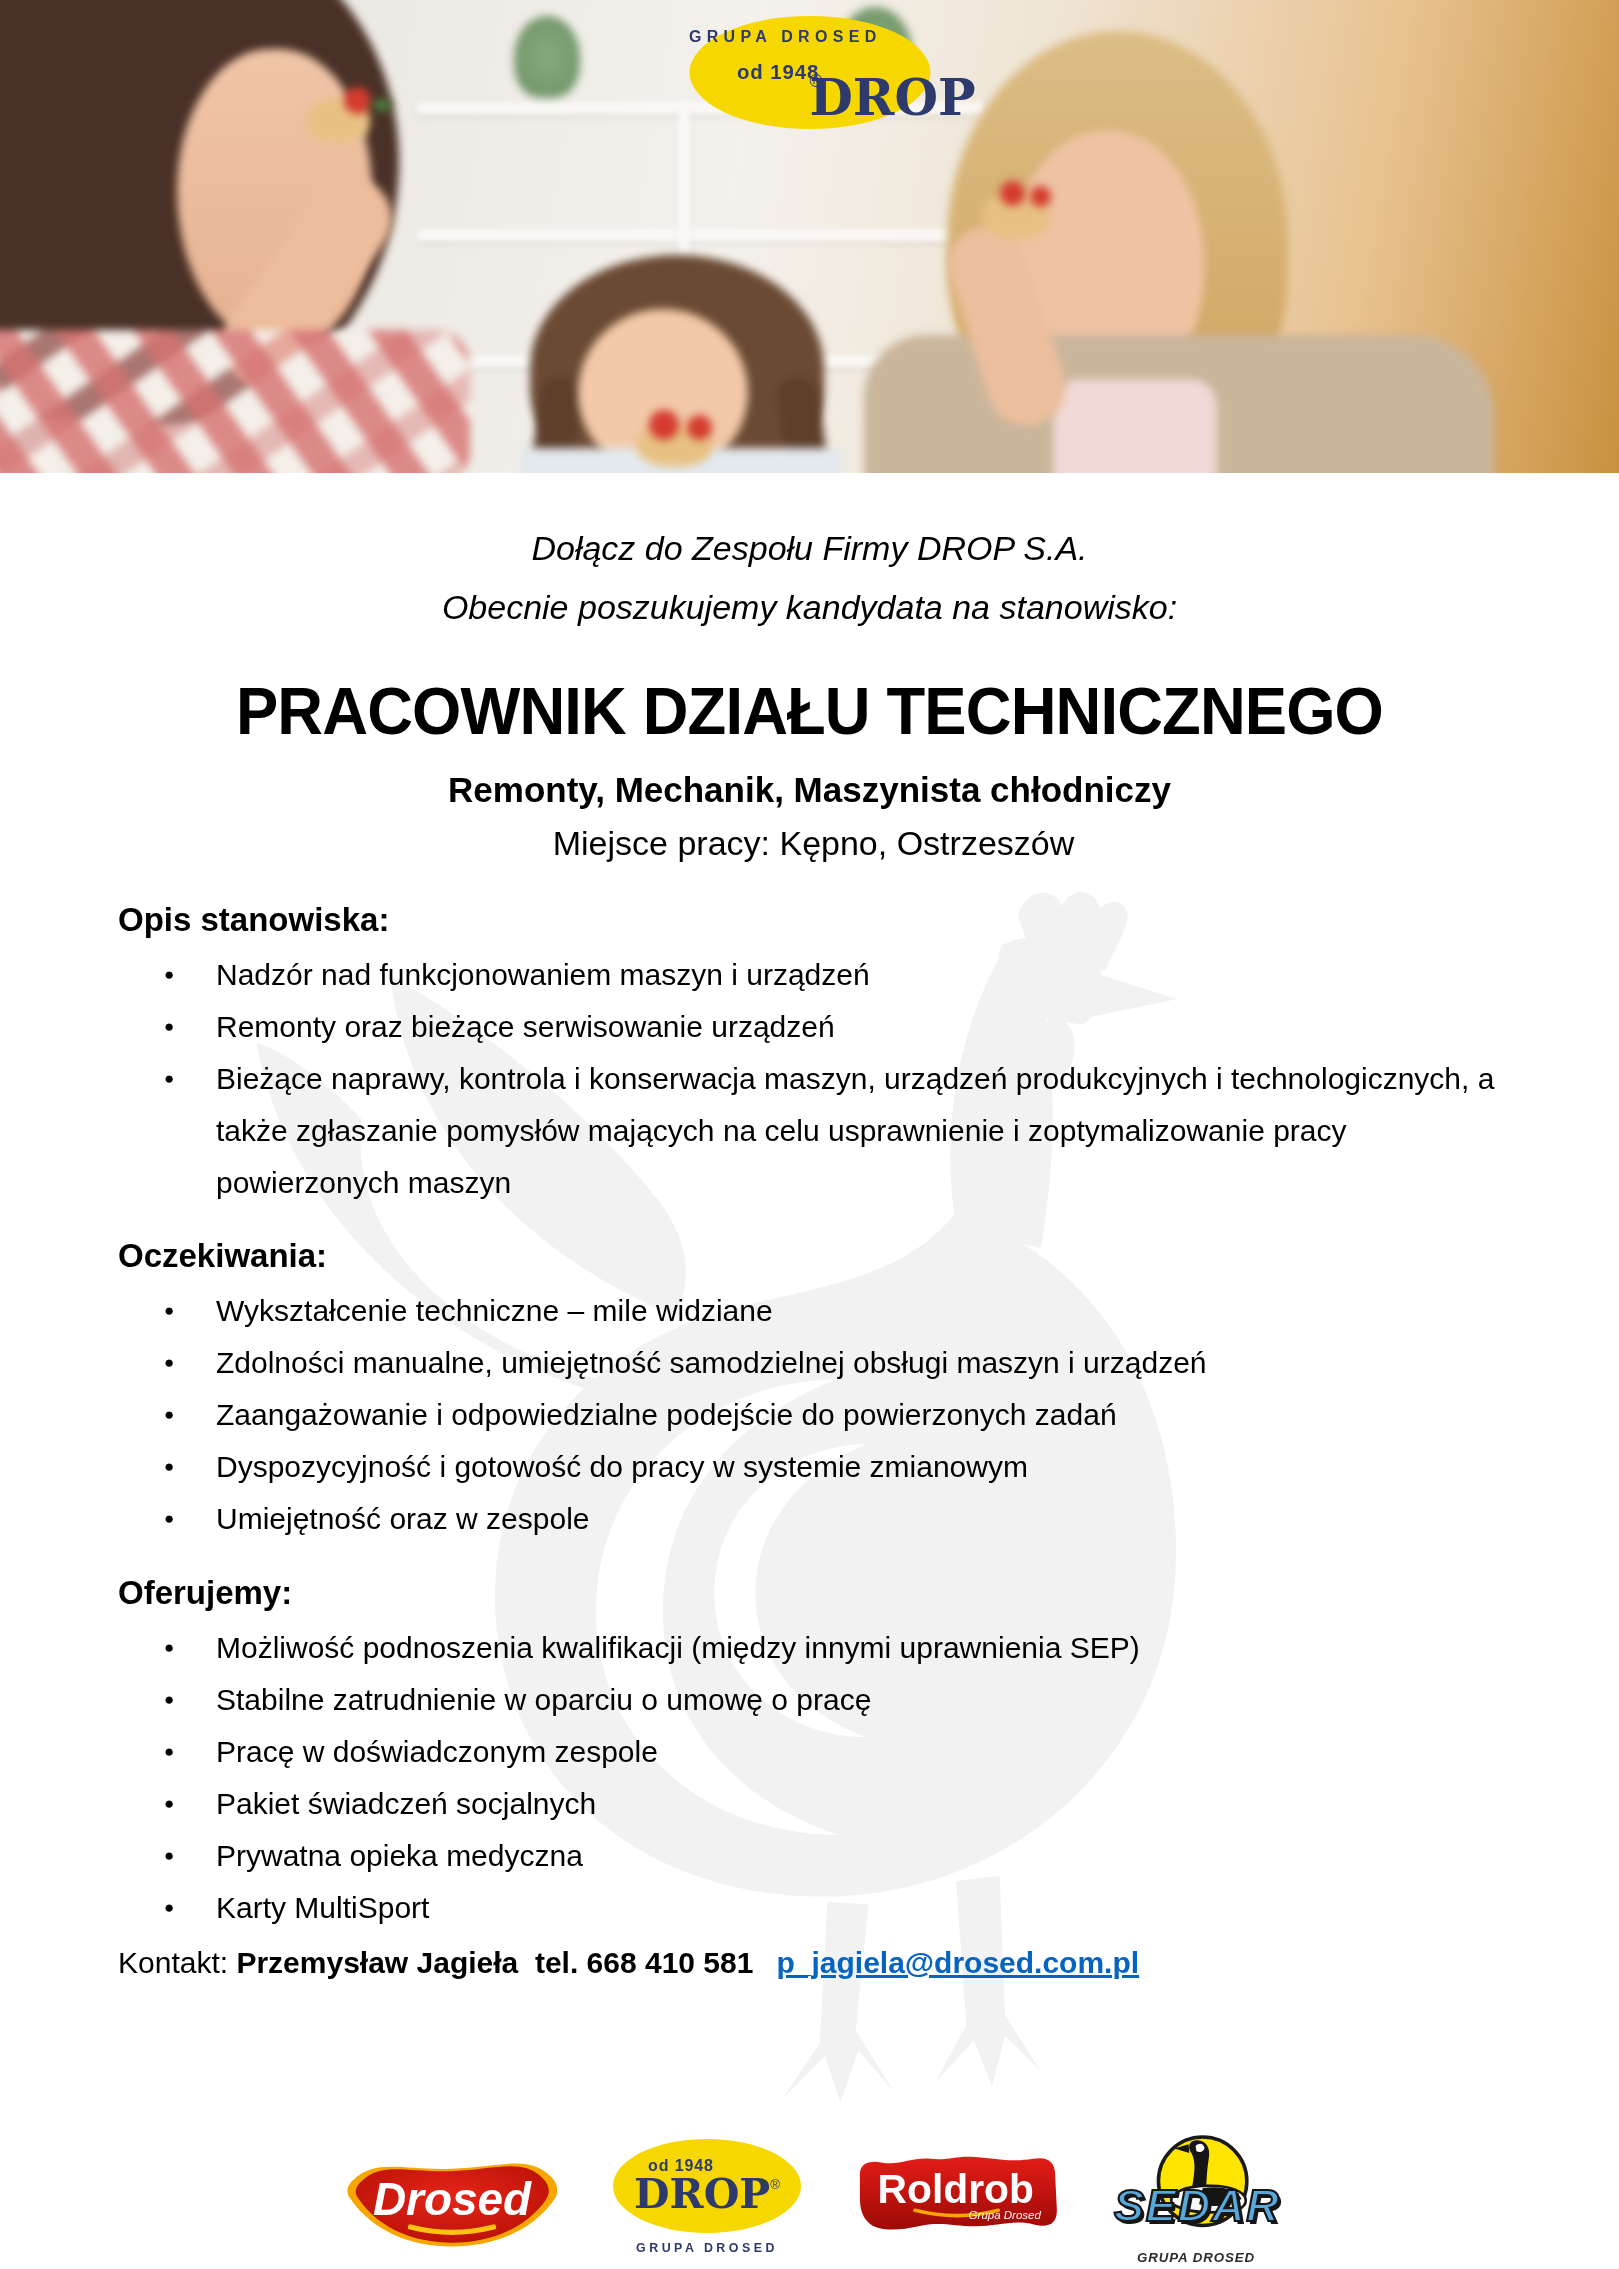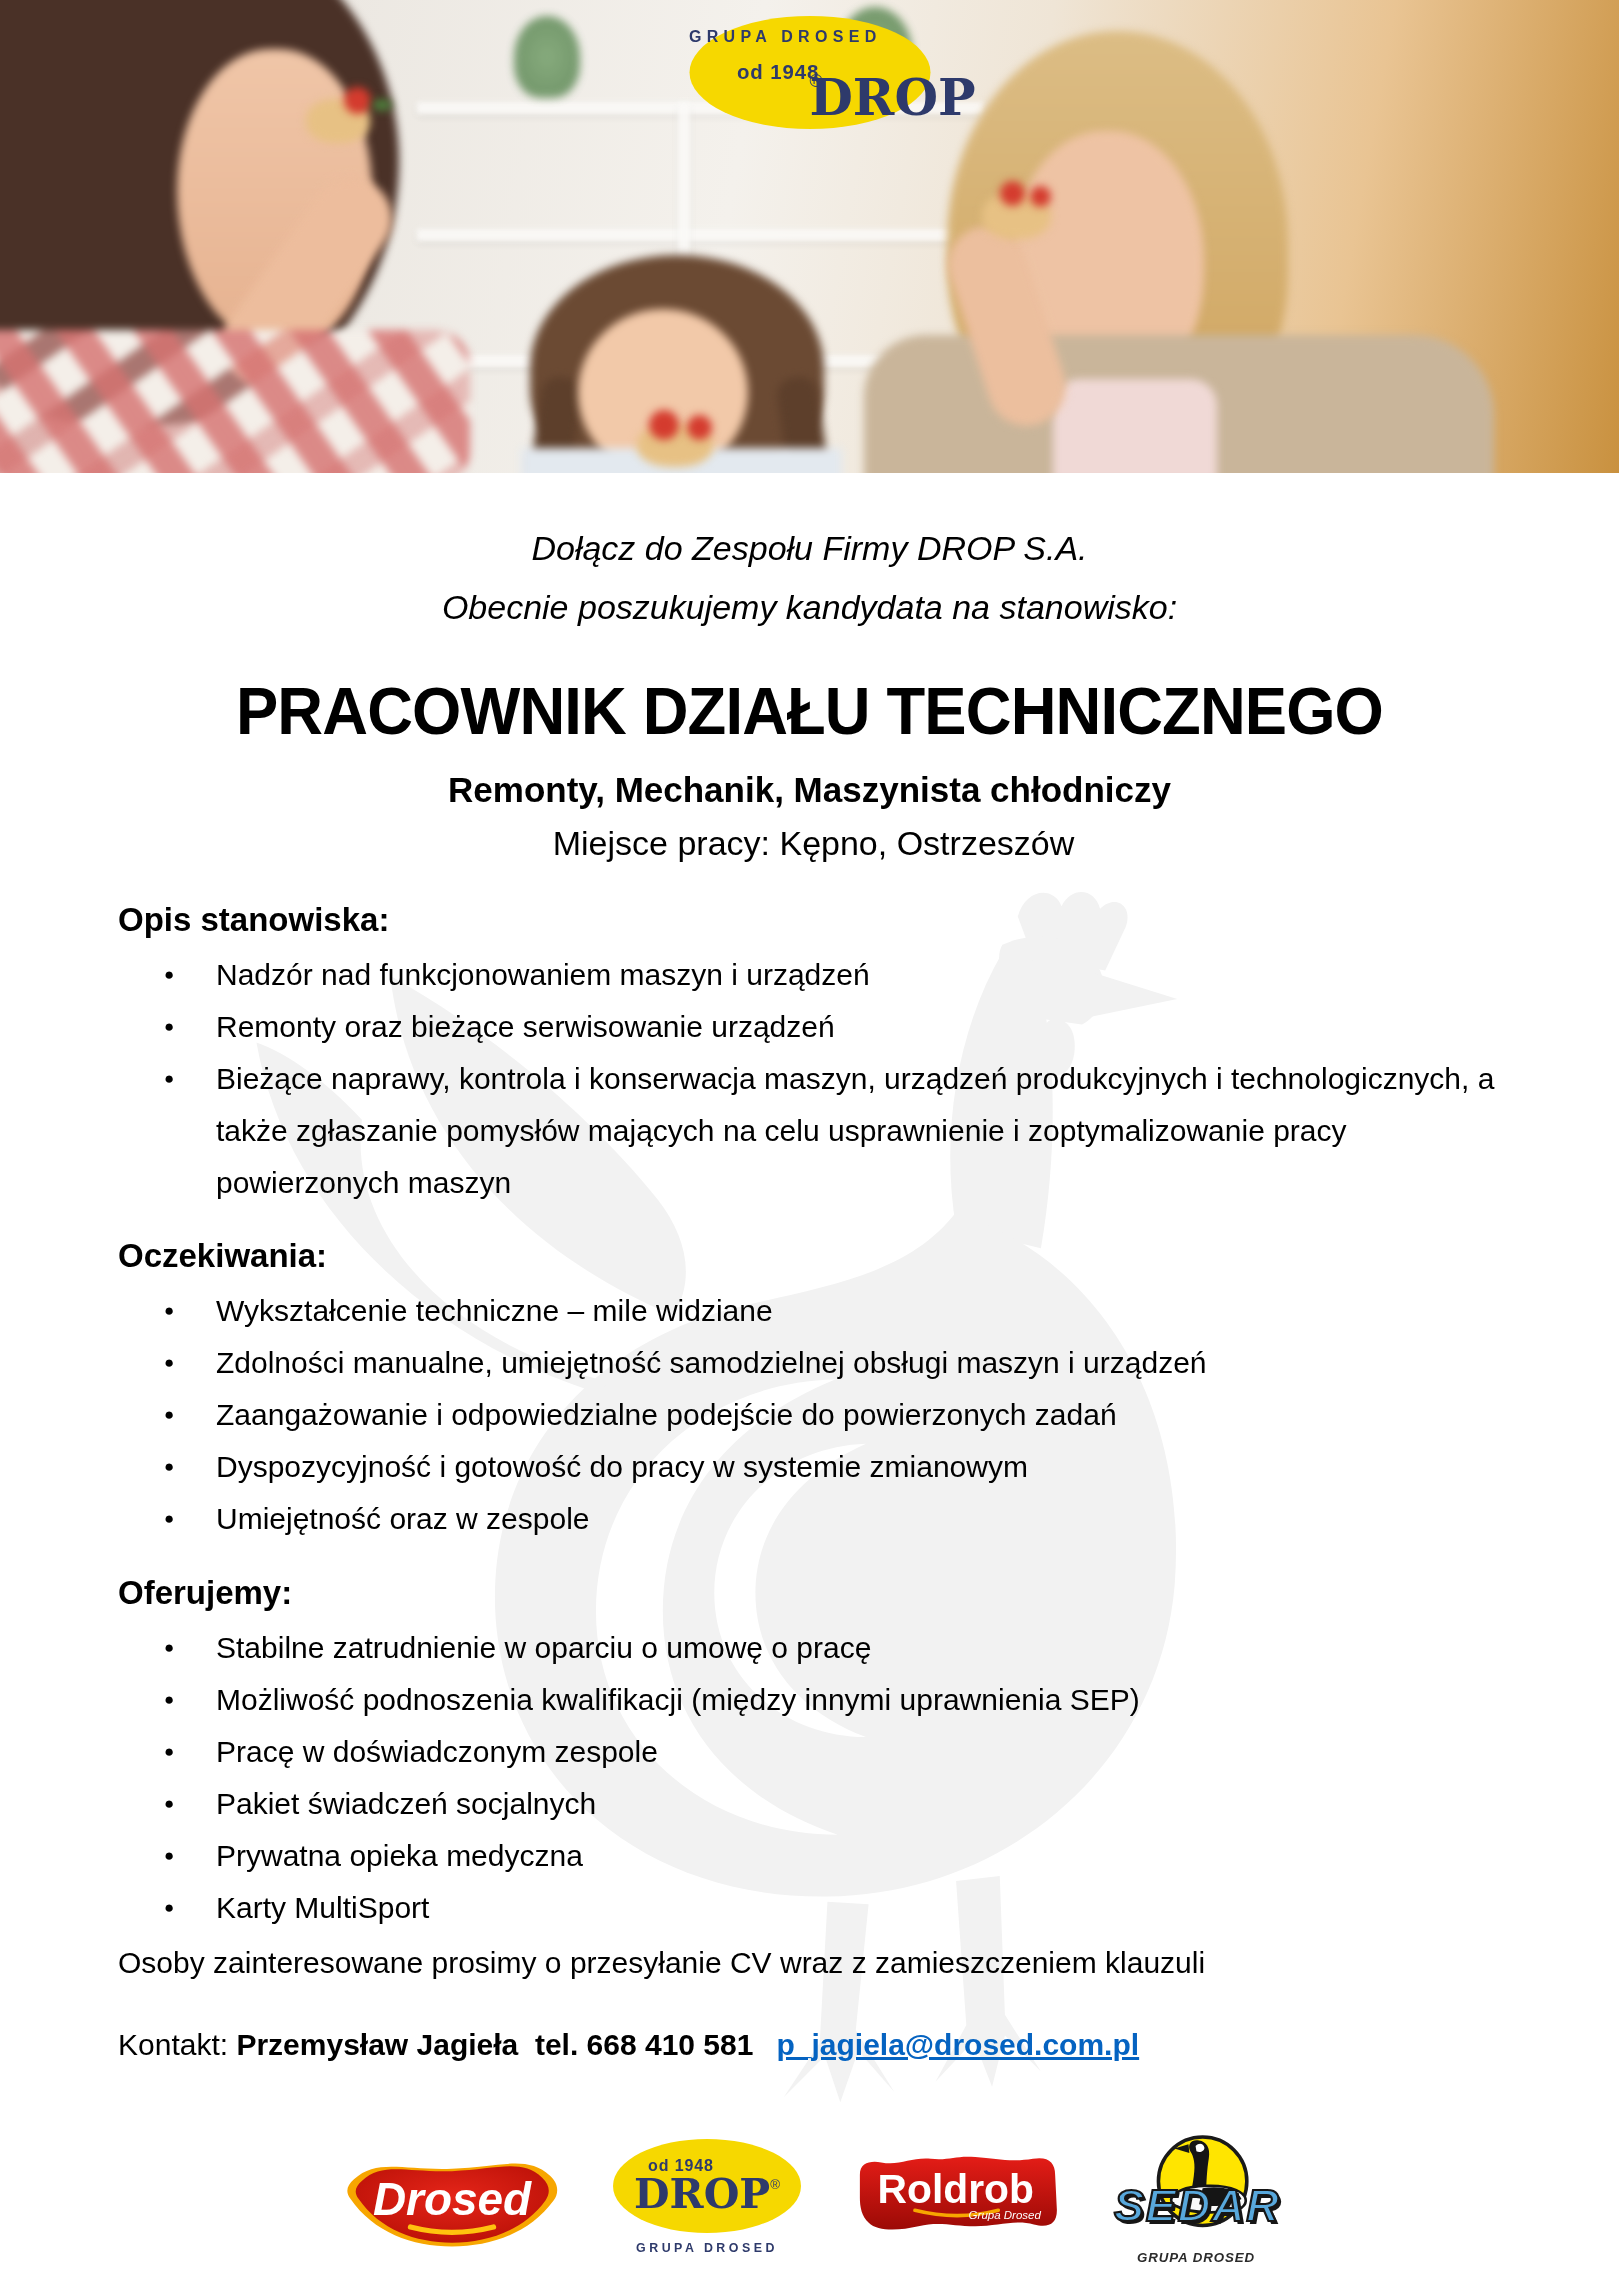--- a/index.html
+++ b/index.html
@@ -172,29 +172,28 @@
       <ul class="bullets">
         <li>Wykształcenie techniczne – mile widziane</li>
         <li>Zdolności manualne, umiejętność samodzielnej obsługi maszyn i urządzeń</li>
         <li>Zaangażowanie i odpowiedzialne podejście do powierzonych zadań</li>
         <li>Dyspozycyjność i gotowość do pracy w systemie zmianowym</li>
         <li>Umiejętność oraz w zespole</li>
       </ul>
 
       <h3 class="sec-h">Oferujemy:</h3>
       <ul class="bullets">
+        <li>Możliwość podnoszenia kwalifikacji (między innymi uprawnienia SEP)</li>
         <li>Stabilne zatrudnienie w oparciu o umowę o pracę</li>
-        <li>Możliwość podnoszenia kwalifikacji (między innymi uprawnienia SEP)</li>
         <li>Pracę w doświadczonym zespole</li>
         <li>Pakiet świadczeń socjalnych</li>
         <li>Prywatna opieka medyczna</li>
         <li>Karty MultiSport</li>
       </ul>
 
-      <p class="closing">Osoby zainteresowane prosimy o przesyłanie CV wraz z zamieszczeniem klauzuli</p>
       <p class="closing"><span>Kontakt: </span><span class="bold">Przemysław Jagieła  tel. 668 410 581</span><a href="#" class="email-link">p_jagiela@drosed.com.pl</a></p>
     </div>
   </main>
 
   <footer class="footer-logos">
 
     <div class="logo-box">
       <svg width="222" height="106" viewBox="0 0 250 120">
         <defs>
           <radialGradient id="drosedRed" cx="50%" cy="40%" r="75%">

